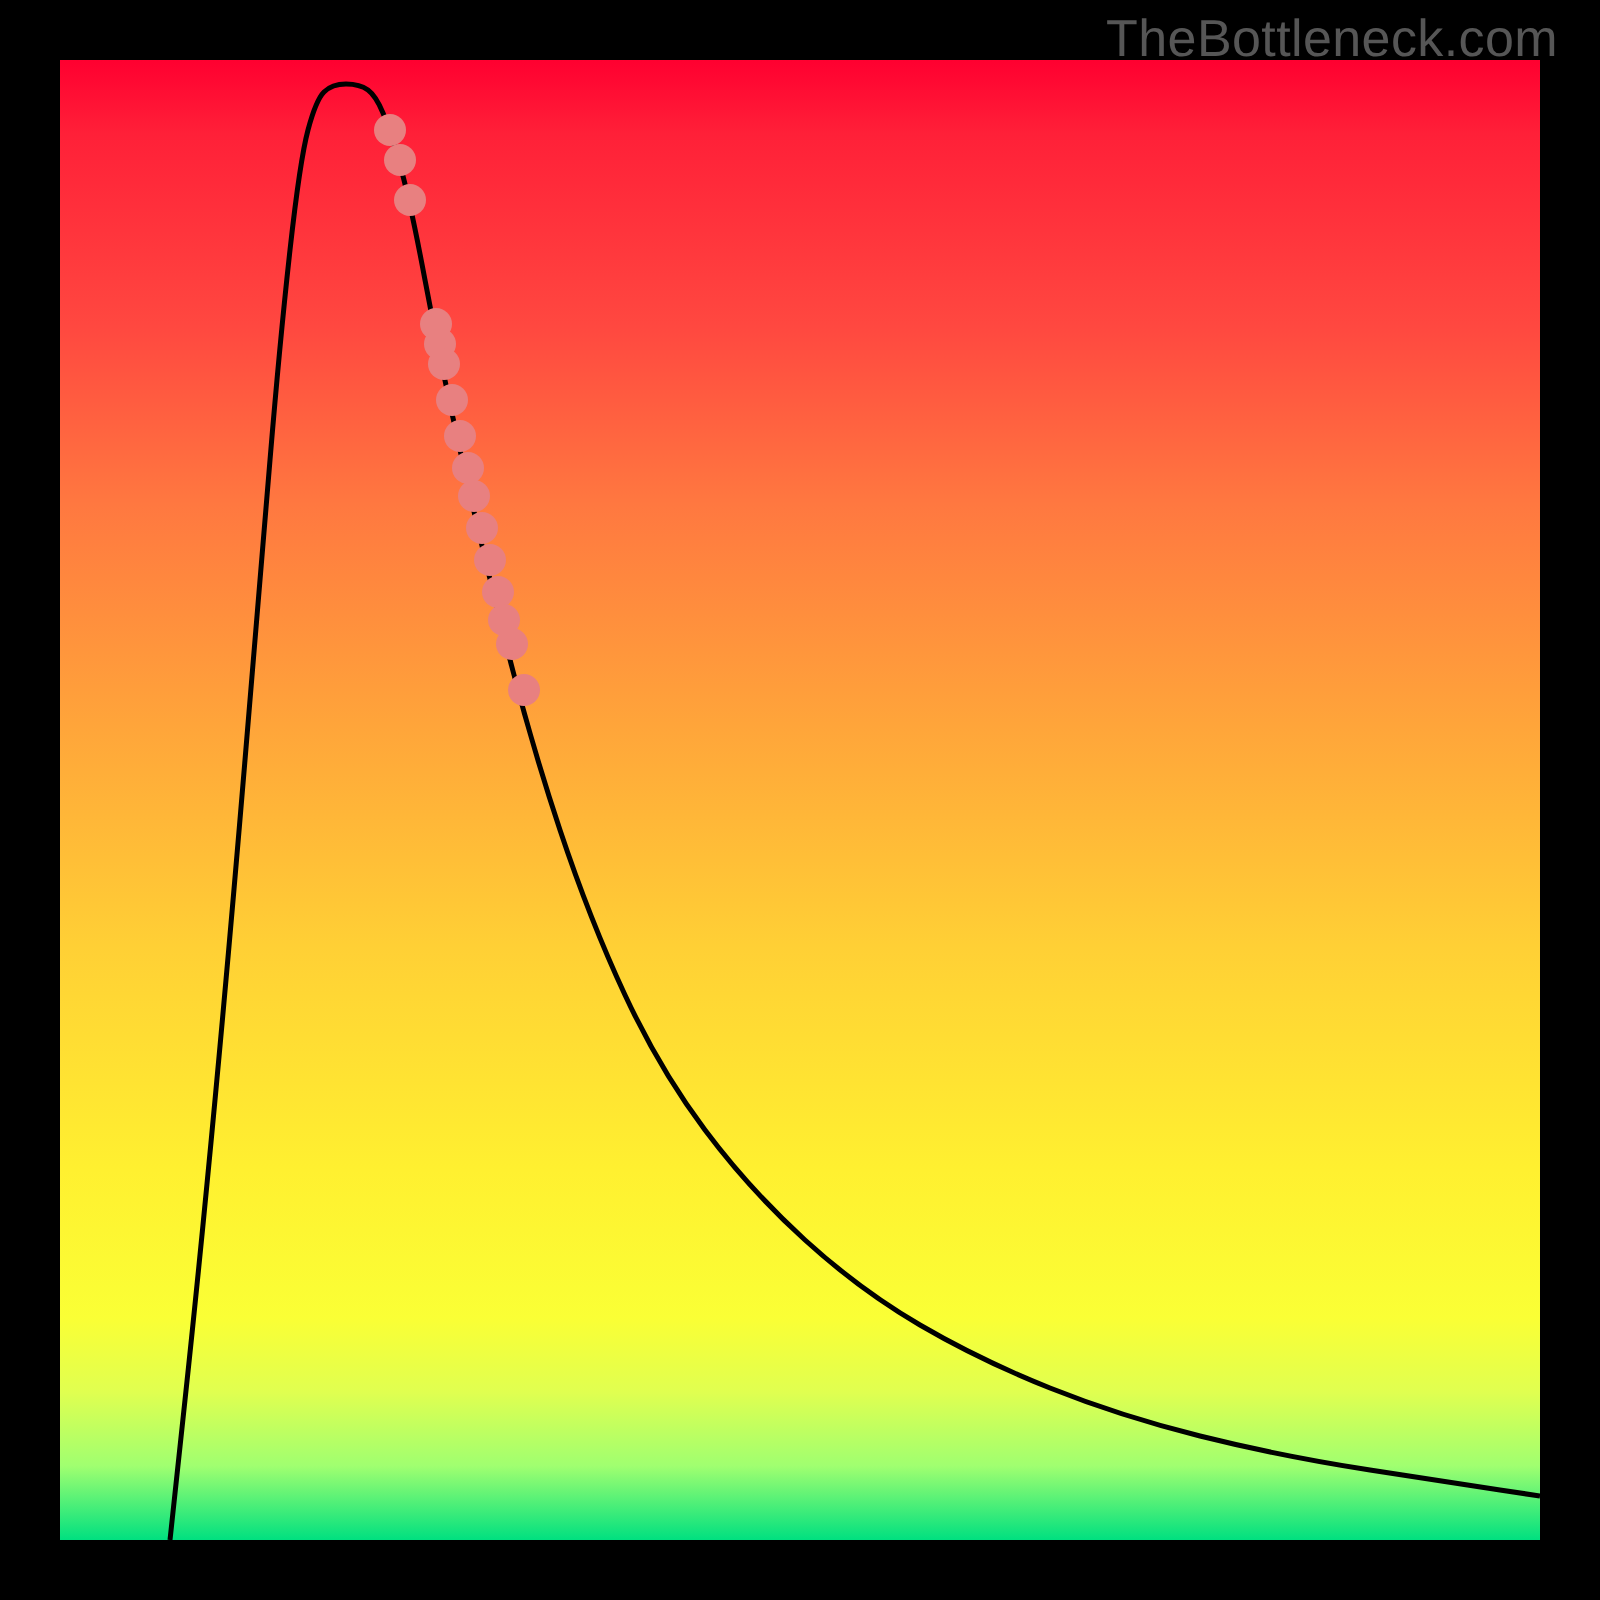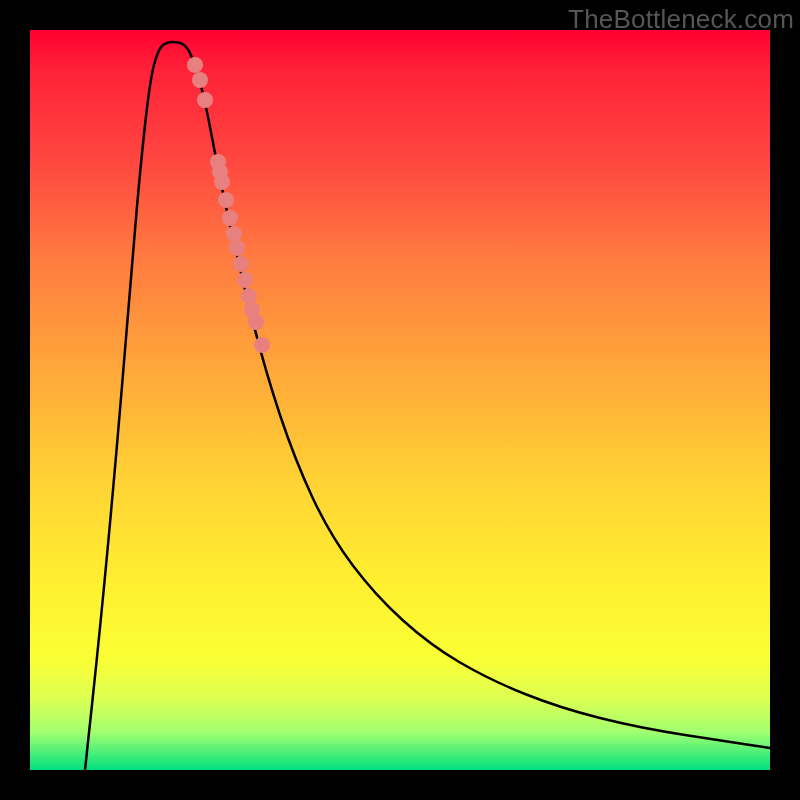--- a/index.html
+++ b/index.html
@@ -6,21 +6,21 @@
   html, body { width: 800px; height: 800px; overflow: hidden; background: #000; }
   .frame {
     position: relative;
     width: 800px;
     height: 800px;
     background: #000;
   }
   .watermark {
     position: absolute;
     top: 4px;
-    right: 6px;
+    right: 21px;
     font-family: Arial, Helvetica, sans-serif;
     font-size: 26px;
     font-weight: 500;
     color: #565656;
     letter-spacing: 0.2px;
     z-index: 10;
   }
   .plot-area {
     position: absolute;
     left: 30px;

